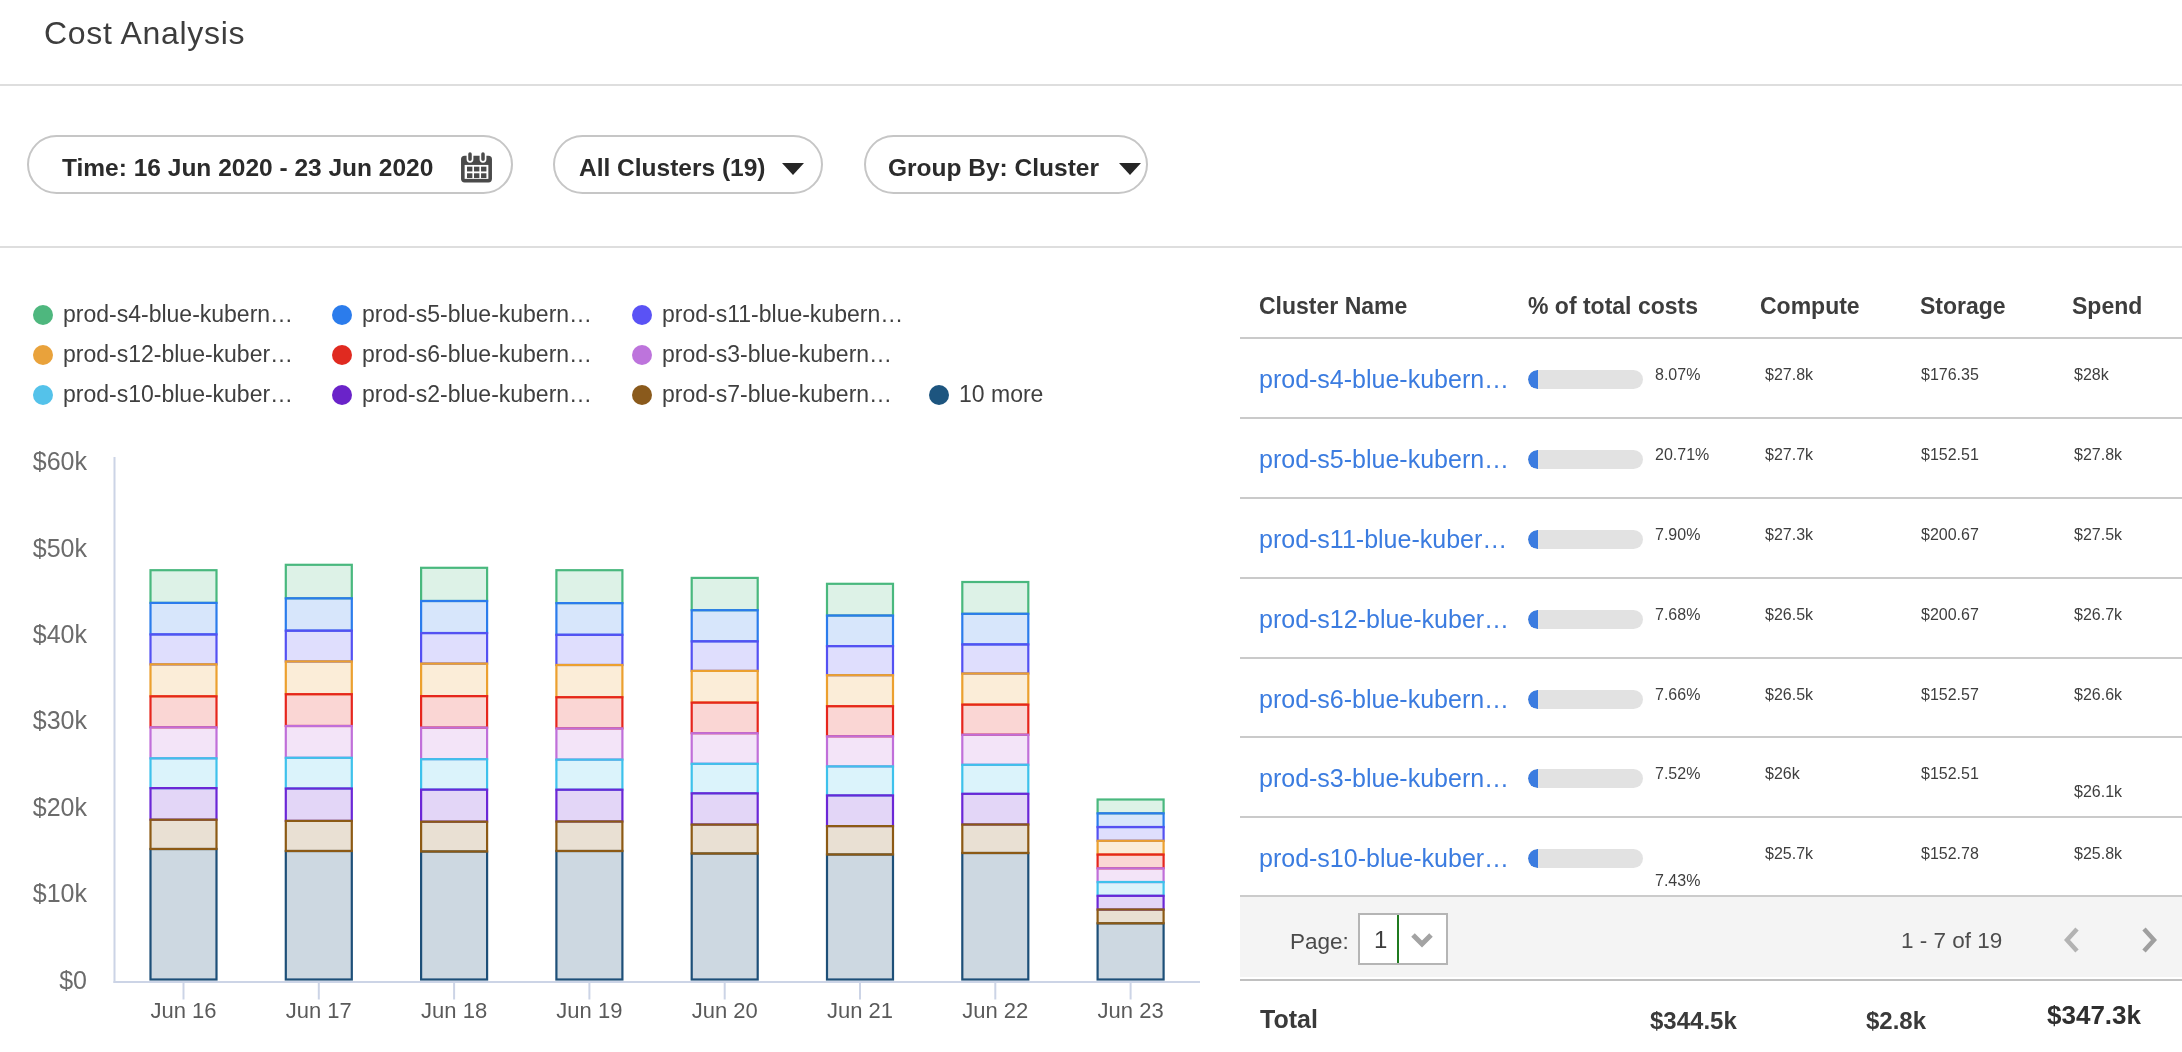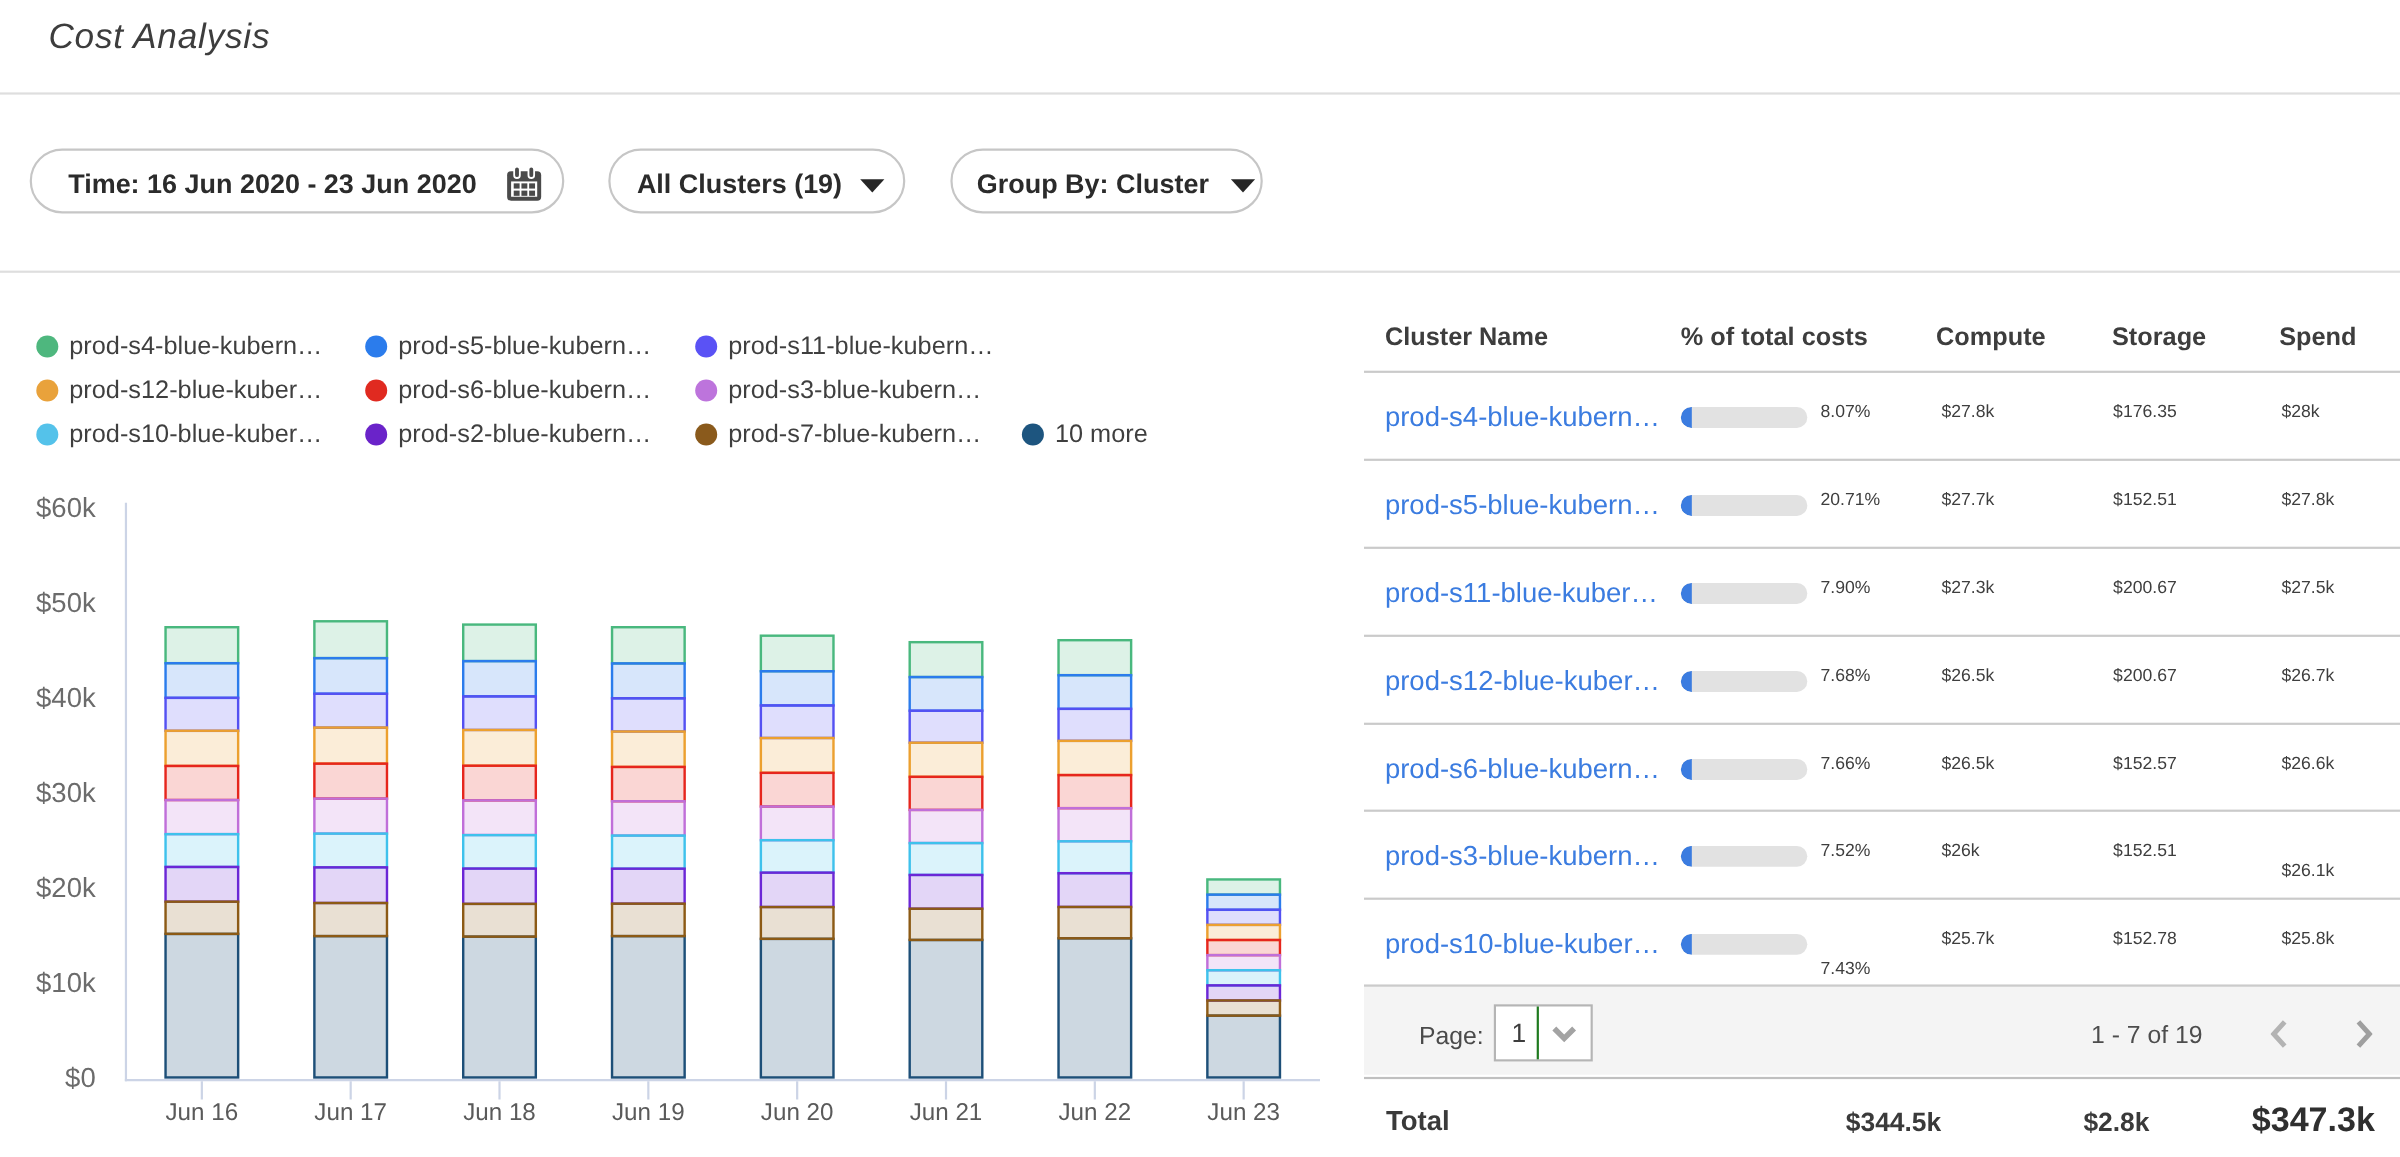--- a/index.html
+++ b/index.html
@@ -1,33 +1,33 @@
 <!DOCTYPE html>
 <html><head>
 <meta charset="utf-8">
 <style>
 * { margin:0; padding:0; box-sizing:border-box; }
 html,body { width:2182px; height:1052px; background:#ffffff; font-family:'Liberation Sans',sans-serif; overflow:hidden; position:relative; }
-h1 { position:absolute; left:44px; top:15px; font-size:32px; font-weight:500; color:#3d3d3d; letter-spacing:0.7px;font-style:italic; }
+h1 { position:absolute; left:44px; top:15px; font-size:32px; font-weight:500; color:#3d3d3d; letter-spacing:0.7px; }
 .divider { position:absolute; left:0; width:2182px; height:2px; background:#dedede; }
 .pill { position:absolute; top:135px; height:59px; border:2px solid #c6c6c6; border-radius:29.5px; background:#fff; display:flex; align-items:center; padding-top:7px; font-weight:bold; font-size:24.5px; color:#2b2b2b; }
 .dot { position:absolute; width:20px; height:20px; border-radius:50%; }
 .ltext { position:absolute; font-size:23px; color:#3f3f3f; white-space:nowrap; }
 .th { position:absolute; font-size:23px; font-weight:bold; color:#3d3d3d; white-space:nowrap; }
 .hline { position:absolute; left:1240px; width:942px; height:2px; background:#cacaca; }
 .tlink { position:absolute; font-size:25px; color:#3b7ce0; white-space:nowrap; }
 .tval { position:absolute; font-size:16px; color:#3e3e3e; white-space:nowrap; }
 .pbar { position:absolute; width:115px; height:19px; border-radius:9.5px; background:#e2e2e2; overflow:hidden; }
 .pfill { position:absolute; left:0; top:0; width:10px; height:19px; background:#3b7ce0; border-radius:9.5px 0 0 9.5px; }
 .pband { position:absolute; left:1240px; top:895px; width:942px; height:82px; background:#f4f4f4; border-top:2px solid #cbcbcb; }
 .ptext { position:absolute; font-size:23px; color:#4a4a4a; }
 .psel { position:absolute; left:1358px; top:913px; width:90px; height:52px; background:#fff; border:2px solid #b5b5b5; }
 .total { position:absolute; font-size:25px; font-weight:bold; color:#3a3a3a; }
-.tsum { position:absolute; font-size:24px; font-weight:bold; color:#3a3a3a;margin-left:28px; }
-.tgrand { position:absolute; font-size:31px; font-weight:bold; color:#2f2f2f; }
+.tsum { position:absolute; font-size:24px; font-weight:bold; color:#3a3a3a; }
+.tgrand { position:absolute; font-size:26px; font-weight:bold; color:#2f2f2f; }
 </style>
 </head>
 <body>
 <h1>Cost Analysis</h1>
 <div class="divider" style="top:84px;"></div>
 <div class="pill" style="left:27px;width:486px;padding-left:33px;">Time: 16 Jun 2020 - 23 Jun 2020<span style="position:absolute;right:18px;top:14px;display:flex;">
       <svg width="33" height="32" viewBox="0 0 32 31">
         <rect x="1" y="4.5" width="30" height="26" rx="3.5" fill="#4a4a4a"></rect>
         <rect x="4.5" y="13.5" width="23" height="13.5" fill="#ffffff"></rect>
         <rect x="6.8" y="15.2" width="5.2" height="4.6" fill="#4a4a4a"></rect>

